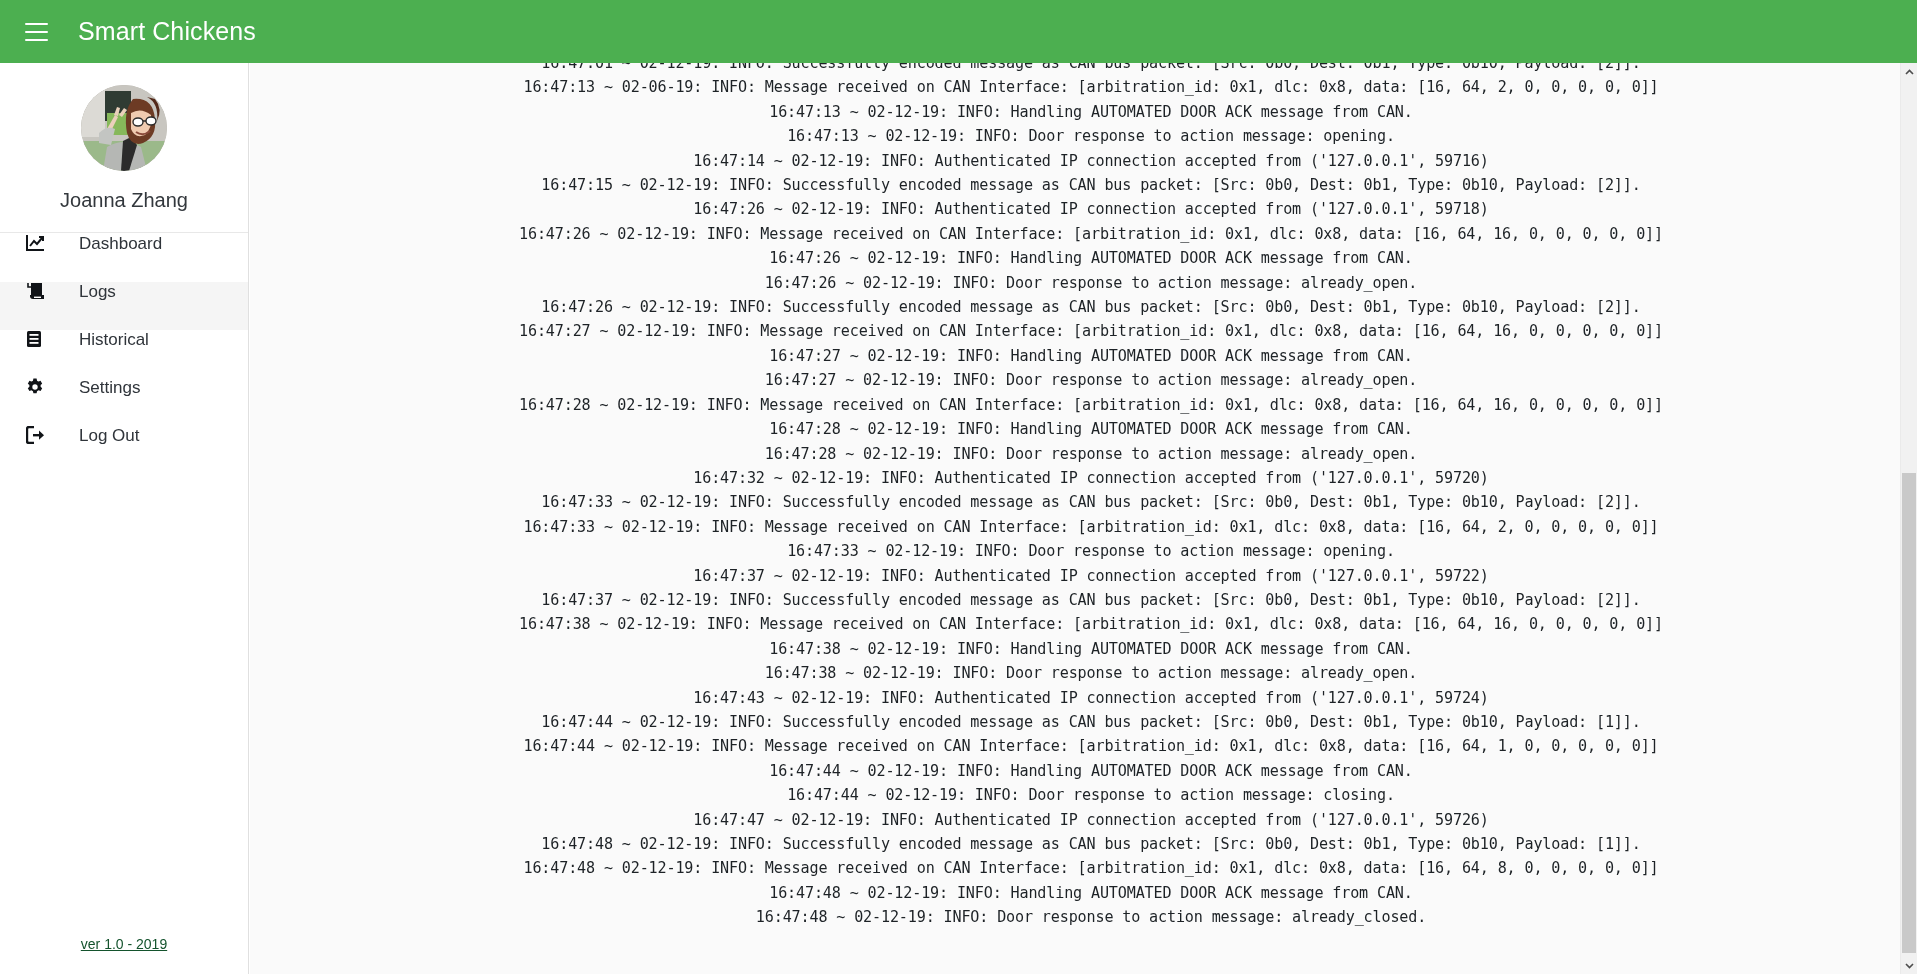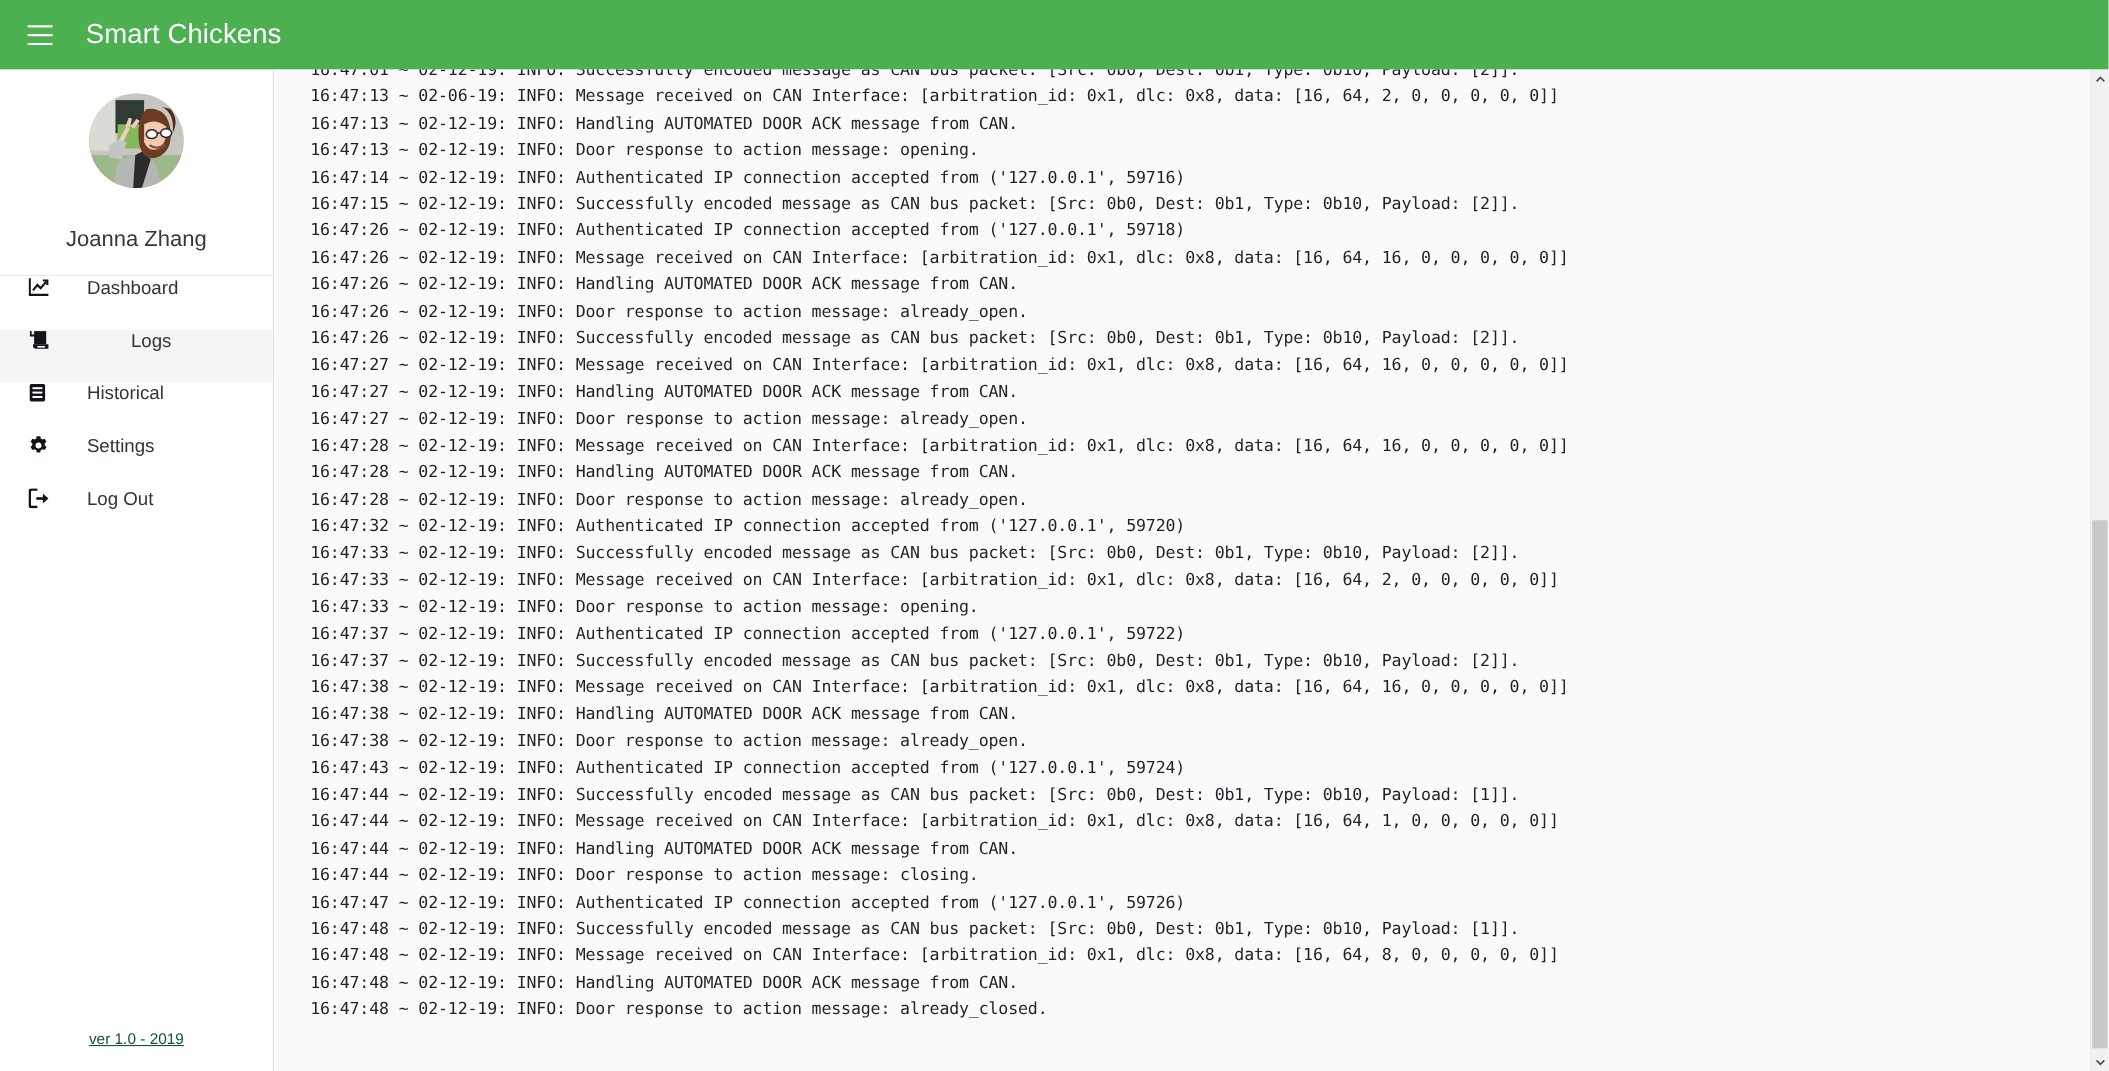--- a/index.html
+++ b/index.html
@@ -60,34 +60,34 @@
   }
   .avatar {
     width: 86px; height: 86px;
     border-radius: 50%;
     overflow: hidden;
     background: #b9b6ad;
     position: relative;
   }
   .avatar svg { display: block; width: 86px; height: 86px; }
   .profile-name {
-    margin-top: 36px;
+    margin-top: 18px;
     font-size: 20px;
     color: #33383d;
     white-space: nowrap;
   }
   .nav { padding-top: 1px; }
   .nav-item {
     height: 48px;
     display: flex; align-items: flex-start;
     padding-left: 26px;
     cursor: pointer;
     color: #2c3137;
   }
-  .nav-item.active { background: #f5f5f5; gap: 40px; }
+  .nav-item.active { background: #f5f5f5; }
   .nav-icon {
     width: 34px;
     display: flex; align-items: center; justify-content: flex-start;
     color: #111418;
     flex: 0 0 34px;
   }
   .nav-icon svg { display: block; }
   .nav-label {
     font-size: 17px;
     margin-left: 19px;
@@ -104,20 +104,21 @@
     text-decoration: underline;
   }
 
   
   .logpanel {
     position: absolute;
     top: 63px; left: 250px;
     width: 1667px; height: 911px;
     background: #fafafa;
     overflow: hidden;
+    text-align: center;
   }
   .logscroll {
     position: absolute;
     top: -12px; left: 0;
     width: 1650px; height: 930px;
     padding-left: 32px;
     overflow: hidden;
   }
   .logline {
     font-family: "DejaVu Sans Mono", "Liberation Mono", monospace;

